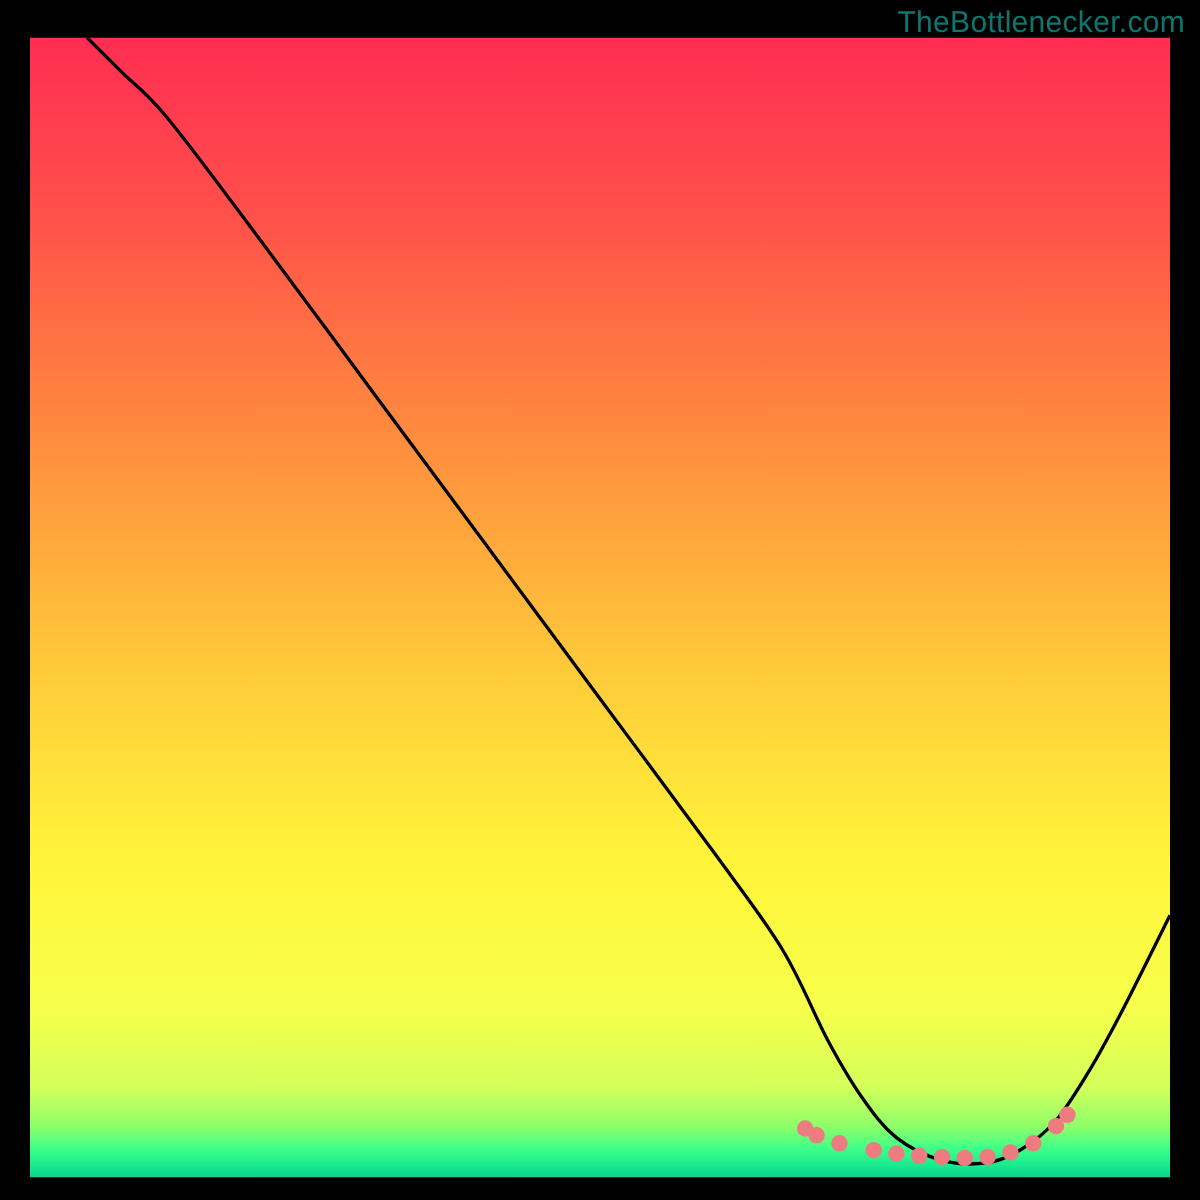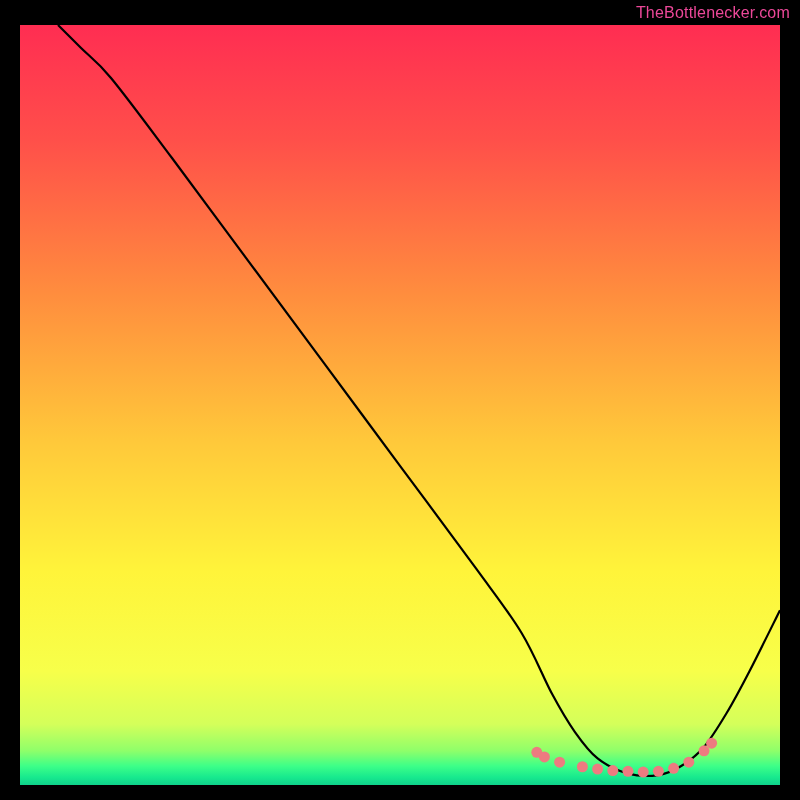--- a/index.html
+++ b/index.html
@@ -2,22 +2,22 @@
 <html><head>
 <meta charset="utf-8">
 <style>
   * { margin: 0; padding: 0; box-sizing: border-box; }
   html, body { width: 800px; height: 800px; background: #000; font-family: Arial, sans-serif; }
   .frame { position: relative; width: 800px; height: 800px; background: #000; }
   .attribution {
     position: absolute;
     top: 4px;
     right: 10px;
-    color: #ec4899;
-    font-size: 16px;
+    color: #0f766e;
+    font-size: 20px;
     font-weight: 500;
     letter-spacing: 0.2px;
     z-index: 10;
   }
   .plot-wrap {
     position: absolute;
     left: 20px;
     top: 25px;
     width: 760px;
     height: 760px;

